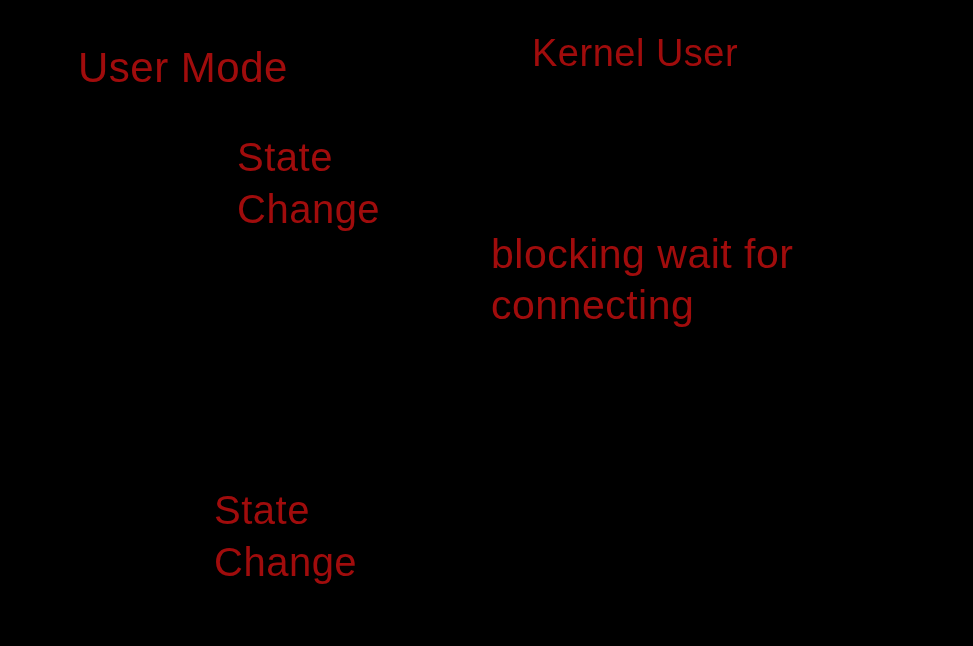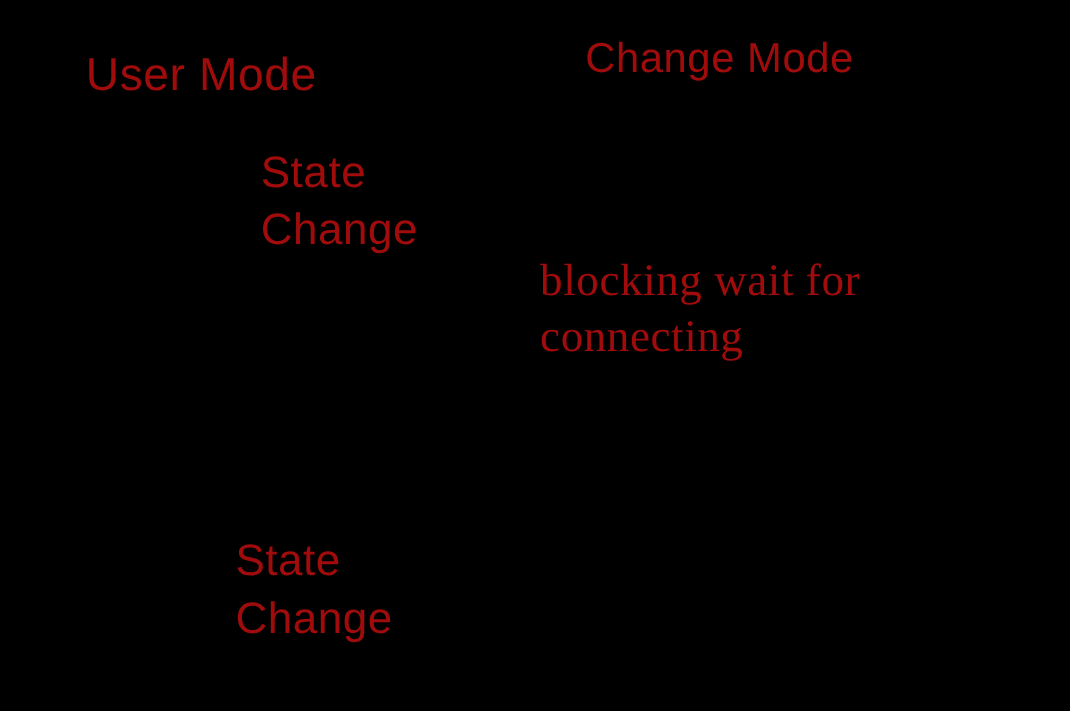--- a/index.html
+++ b/index.html
@@ -39,36 +39,35 @@
     left: 237px;
     top: 131px;
     font-size: 40px;
     line-height: 1.3;
   }
   .label-blocking-wait {
     left: 491px;
     top: 229px;
     font-size: 41px;
     line-height: 1.25;
-    font-family: Liberation Serif, serif;
   }
   .label-state-change-bottom {
     left: 214px;
     top: 484px;
     font-size: 40px;
     line-height: 1.3;
   }
 </style>
 </head>
 <body>
 
 <div class="canvas">
   <div class="label label-user-mode">User Mode</div>
 
-  <div class="label label-kernel-mode">Change Mode</div>
+  <div class="label label-kernel-mode">Kernel User</div>
 
   <div class="label label-state-change-top">State
 Change</div>
 
   <div class="label label-blocking-wait">blocking wait for
 connecting</div>
 
   <div class="label label-state-change-bottom">State
 Change</div>
 </div>

